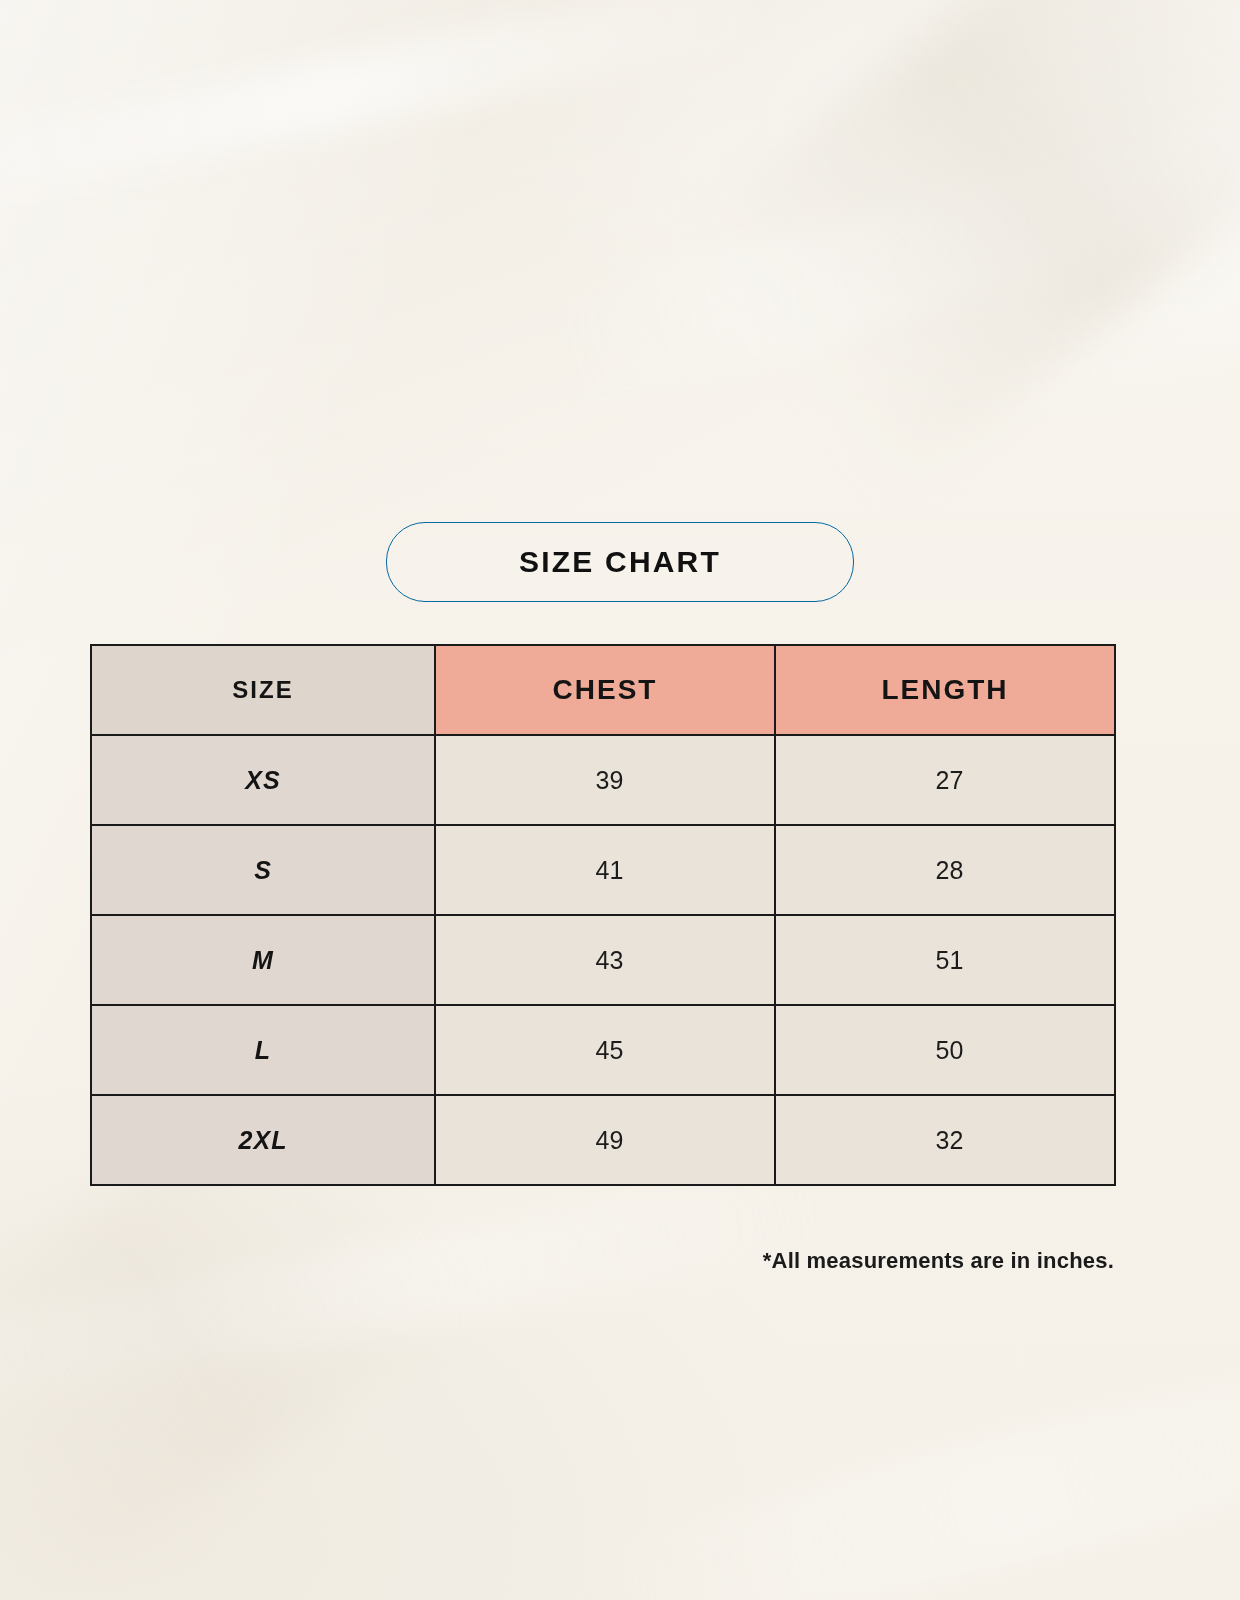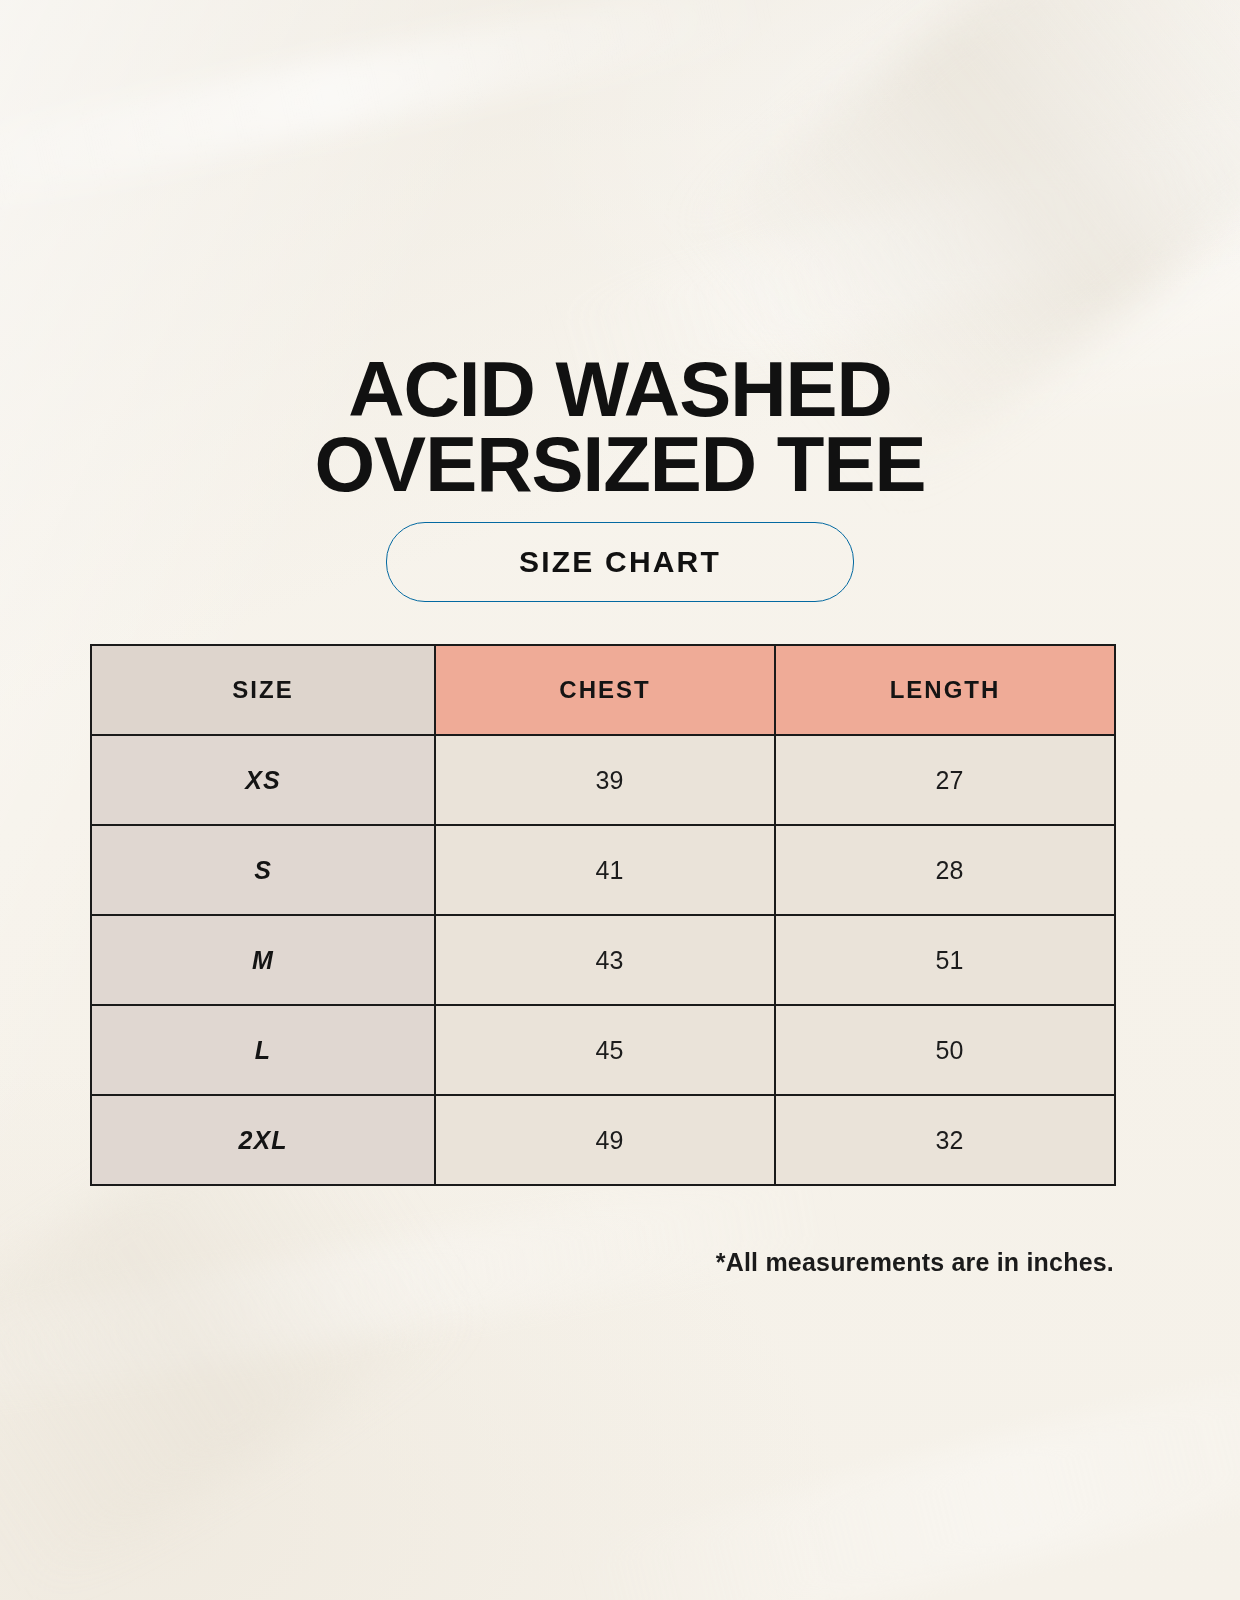--- a/index.html
+++ b/index.html
@@ -114,21 +114,21 @@
   th.h-size {
     background: #ded5cd;
     font-size: 24px;
     font-weight: 700;
     letter-spacing: 2px;
     color: #141414;
     text-transform: uppercase;
   }
   th.h-meas {
     background: #efab97;
-    font-size: 24px;
+    font-size: 28px;
     font-weight: 700;
     letter-spacing: 2px;
     color: #141414;
     text-transform: uppercase;
   }
   td.c-label {
     background: #e0d7d1;
     font-size: 25px;
     font-weight: 700;
     color: #141414;
@@ -142,43 +142,39 @@
     color: #1c1c1c;
     padding-left: 10px;
   }
 
   .footnote {
     position: absolute;
     top: 1248px;
     left: 90px;
     width: 1024px;
     text-align: right;
-    font-size: 25px;
+    font-size: 22px;
     font-weight: 700;
     color: #1b1b1b;
     letter-spacing: 0.2px;
   }
 </style>
 </head>
 <body>
 
 <div class="bg-layer"></div>
 <div class="bg-streak s1"></div>
 <div class="bg-streak s2"></div>
 <div class="bg-streak s3"></div>
 <div class="bg-streak s4"></div>
 <div class="shade sh1"></div>
 <div class="shade sh2"></div>
 
 <div class="page">
 
-  <h1 class="title">
-    <span class="line1">ACID WASHED</span>
-    <span class="line2">OVERSIZED TEE</span>
-  </h1>
 
   <div class="pill">
     <span class="pill-label">SIZE CHART</span>
   </div>
 
   <div class="table-wrap">
     <table class="size-chart">
       <colgroup>
         <col class="c-size">
         <col class="c-val">

